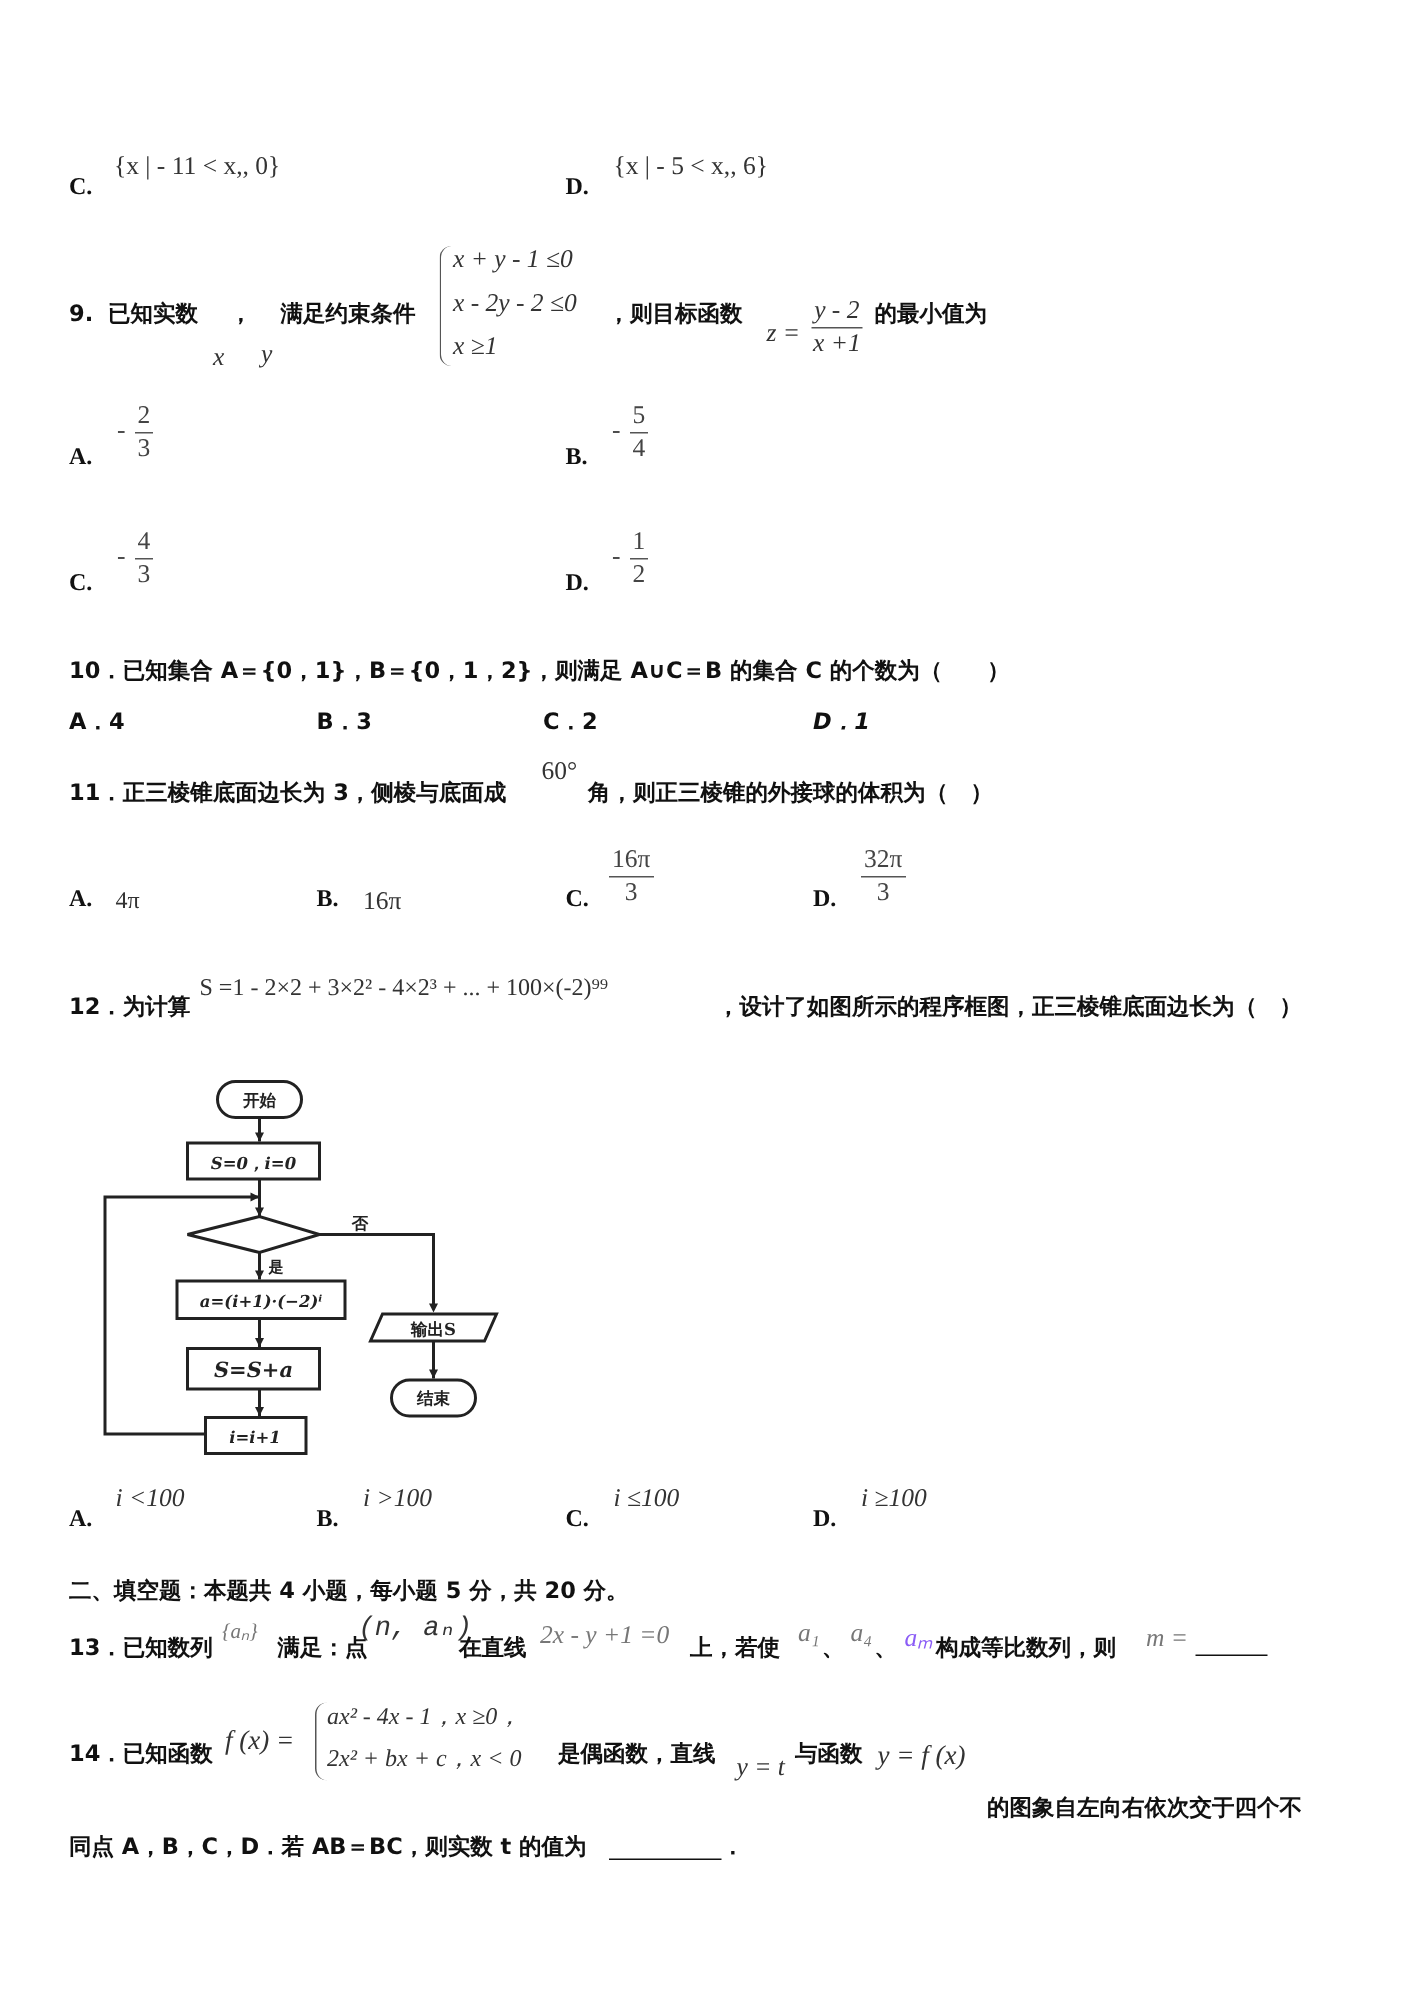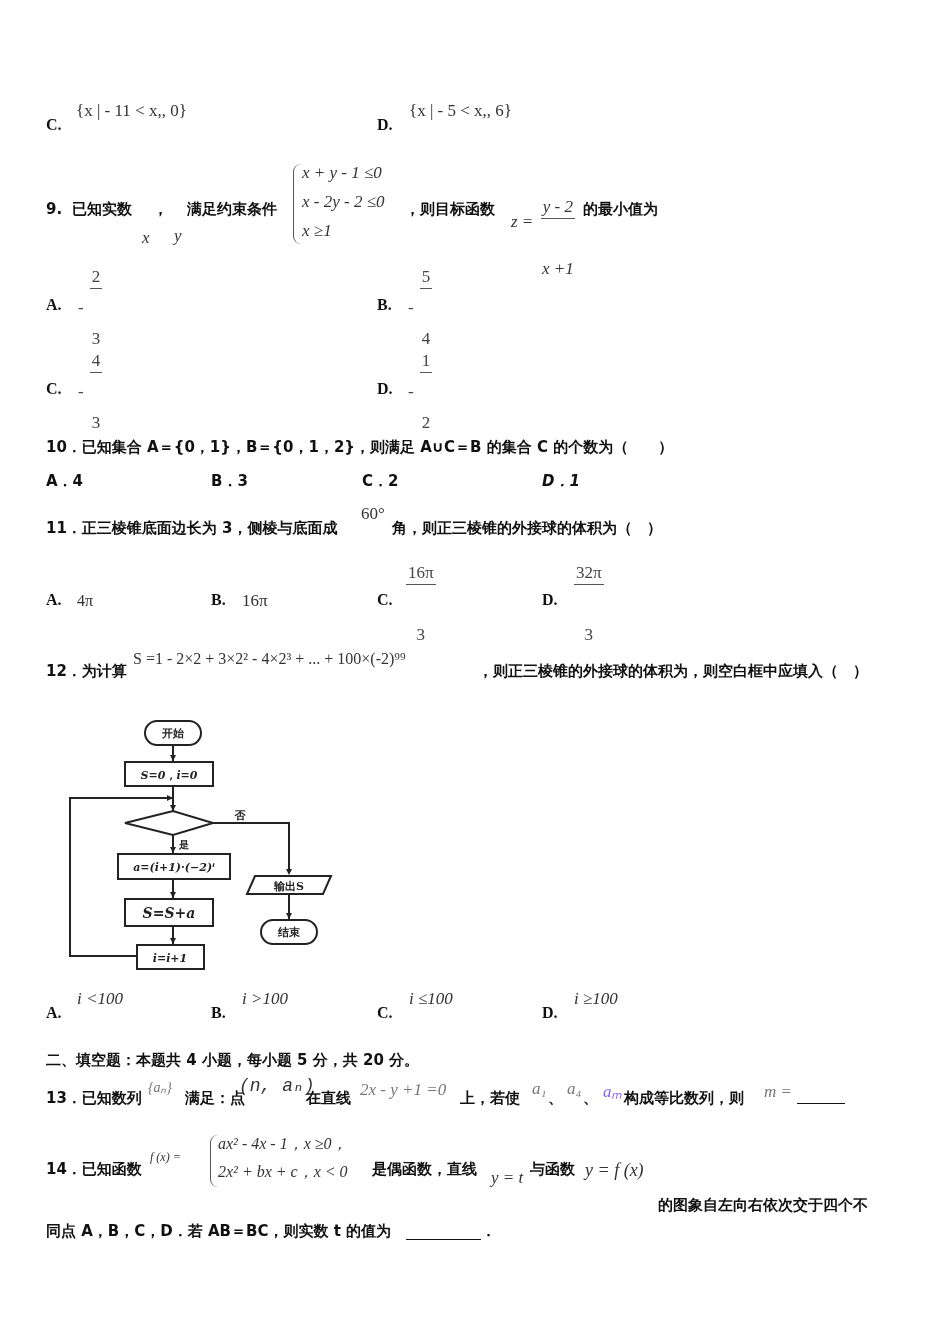--- a/index.html
+++ b/index.html
@@ -4,21 +4,21 @@
 <style>
   html, body { margin: 0; padding: 0; background: #ffffff; }
   body { width: 950px; height: 1344px; position: relative; overflow: hidden;
          font-family: "DejaVu Serif", serif; color: #111; }
   .abs { position: absolute; white-space: nowrap; }
   .cn { font-family: "DejaVu Sans", sans-serif; font-weight: bold; font-size: 15px; color: #111; }
   .lbl { font-family: "Liberation Serif", serif; font-weight: bold; font-size: 16px; color: #111; }
   .m { font-family: "Liberation Serif", serif; font-size: 17px; color: #333; }
   .mi { font-family: "Liberation Serif", serif; font-style: italic; font-size: 17px; color: #333; }
   .frac { display: inline-flex; flex-direction: column; align-items: center; vertical-align: middle;
-          font-family: "Liberation Serif", serif; font-size: 17px; color: #444; line-height: 1.1; gap: 40px; }
+          font-family: "Liberation Serif", serif; font-size: 17px; color: #444; line-height: 1.1; }
   .frac .num { padding: 0 2px 1px 2px; border-bottom: 1px solid #555; }
   .frac .den { padding: 1px 2px 0 2px; }
   .neg { font-family: "Liberation Serif", serif; font-size: 17px; color: #444; margin-right: 6px; }
   .brace-sys { position: absolute; border-left: 1.5px solid #555; border-radius: 8px 0 0 8px; }
   .blank { display: inline-block; border-bottom: 1.5px solid #111; vertical-align: baseline; }
   
   .fc { position: absolute; left: 60px; top: 705px; width: 290px; height: 270px; }
   .fc svg text { font-family: "DejaVu Serif", serif; font-weight: bold; }
 </style>
 </head>
@@ -109,21 +109,21 @@
     <span class="frac">
         <span class="num">32π</span>
         <span class="den">3</span>
       </span>
   </div>
 </div>
 
 <div>
   <div class="abs cn" style="left:46px;top:662px;">12．为计算</div>
   <div class="abs m" style="left:133px;top:650px;font-size:16px;">S =1 - 2×2 + 3×2² - 4×2³ + ... + 100×(-2)⁹⁹</div>
-  <div class="abs cn" style="left:478px;top:662px;">，则正三棱锥的外接球的体积为，则空白框中应填入（　）</div>
+  <div class="abs cn" style="left:478px;top:662px;">，设计了如图所示的程序框图，正三棱锥底面边长为（　）</div>
 
   <div class="fc">
     <svg width="290" height="270" viewBox="0 0 290 270" xmlns="http://www.w3.org/2000/svg">
       <g stroke="#222" stroke-width="2" fill="none">
 
         <rect x="85" y="16" width="56" height="24" rx="12"></rect>
         <line x1="113" y1="40" x2="113" y2="56"></line>
 
         <rect x="65" y="57" width="88" height="24"></rect>
         <line x1="113" y1="81" x2="113" y2="106"></line>
@@ -195,21 +195,21 @@
   <div class="abs mi" style="left:567px;top:1079px;color:#777;">a₄</div>
   <div class="abs cn" style="left:583px;top:1089px;">、</div>
   <div class="abs mi" style="left:603px;top:1079px;color:#8b5cf6;">aₘ</div>
   <div class="abs cn" style="left:624px;top:1089px;">构成等比数列，则</div>
   <div class="abs mi" style="left:764px;top:1082px;color:#777;">m =</div>
   <div class="abs blank" style="left:797px;top:1103px;width:48px;"></div>
 </div>
 
 <div>
   <div class="abs cn" style="left:46px;top:1160px;">14．已知函数</div>
-  <div class="abs mi" style="left:150px;top:1150px;font-size:12px;text-align:center;">f (x) =</div>
+  <div class="abs mi" style="left:150px;top:1150px;font-size:18px;text-align:center;">f (x) =</div>
   <div class="brace-sys" style="left:210px;top:1135px;width:7px;height:52px;"></div>
   <div class="abs mi" style="left:218px;top:1134px;font-size:16px;">ax² - 4x - 1，x ≥0，</div>
   <div class="abs mi" style="left:218px;top:1162px;font-size:16px;">2x² + bx + c，x &lt; 0</div>
   <div class="abs cn" style="left:372px;top:1160px;">是偶函数，直线</div>
   <div class="abs mi" style="left:491px;top:1168px;">y = t</div>
   <div class="abs cn" style="left:530px;top:1160px;">与函数</div>
   <div class="abs mi" style="left:585px;top:1160px;font-size:18px;">y = f (x)</div>
   <div class="abs cn" style="left:658px;top:1160px;margin-top:36px;">的图象自左向右依次交于四个不</div>
   <div class="abs cn" style="left:46px;top:1222px;">同点 A，B，C，D．若 AB＝BC，则实数 t 的值为</div>
   <div class="abs blank" style="left:406px;top:1239px;width:75px;"></div>

